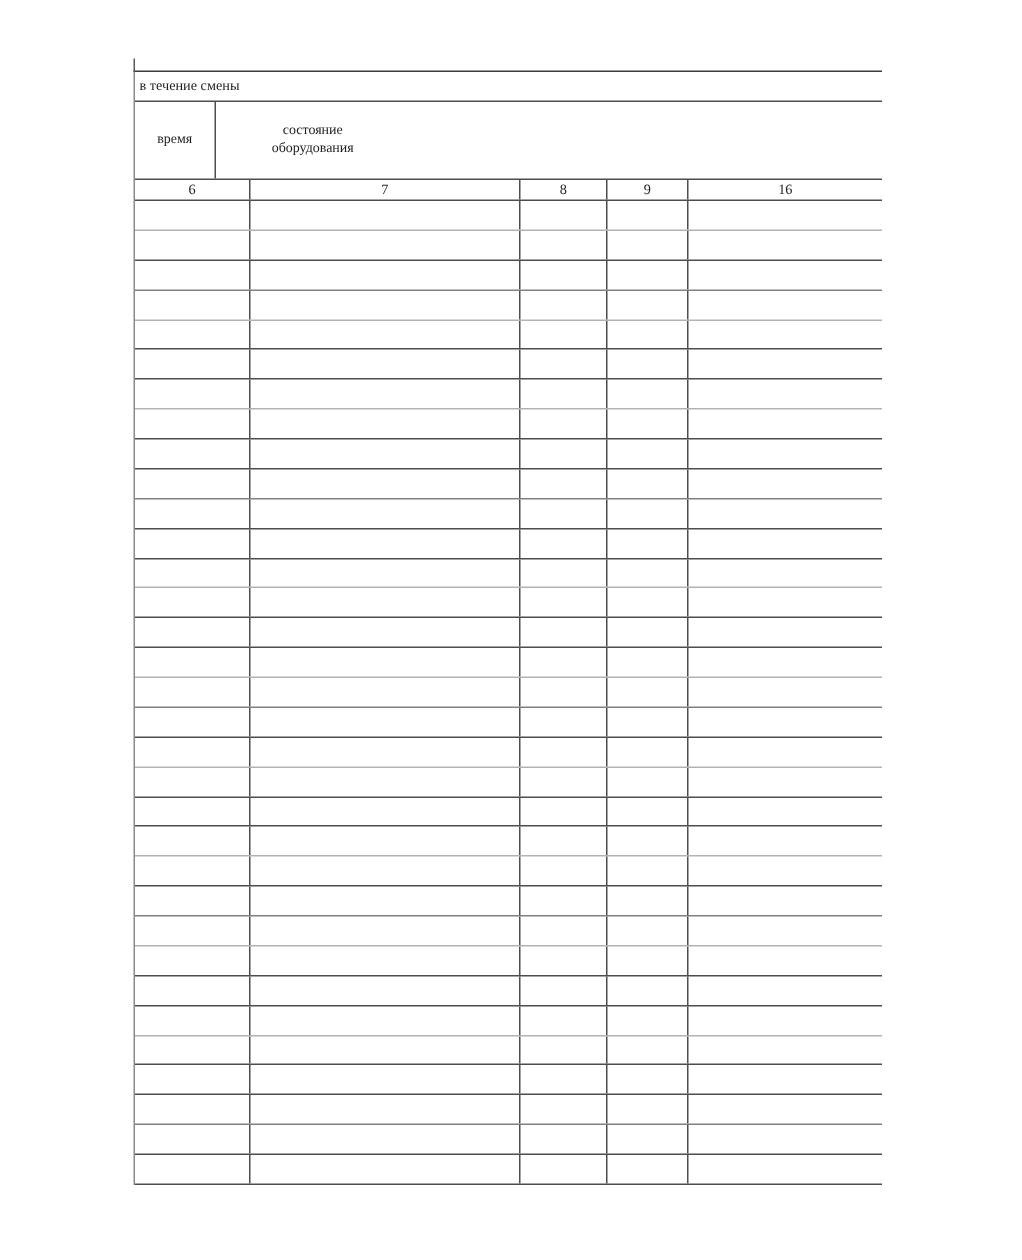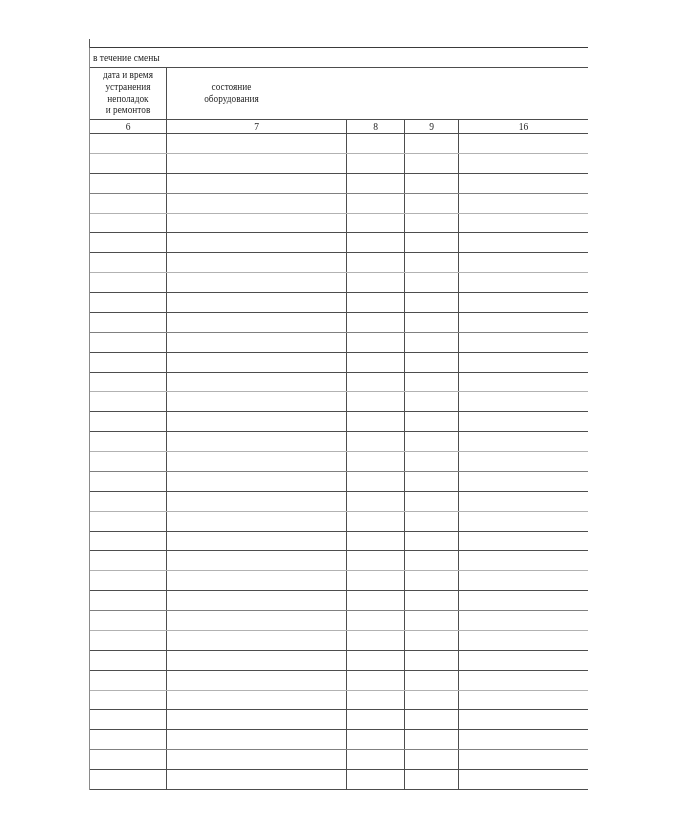--- a/index.html
+++ b/index.html
@@ -63,24 +63,21 @@
 <div class="page">
   <div class="edge-stub"></div>
 
   <div class="tbl">
 
     <div class="row grp">
       <div class="cell grp-left">в течение смены</div>
     </div>
 
     <div class="row hdr">
-      <div class="cell c6">дата и время
-устранения
-неполадок
-и ремонтов</div>
+      <div class="cell c9">время</div>
       <div class="cell c10">состояние
 оборудования</div>
     </div>
 
     <div class="row nums">
       <div class="cell c6">6</div>
       <div class="cell c7">7</div>
       <div class="cell c8">8</div>
       <div class="cell c9">9</div>
       <div class="cell c10">16</div>

